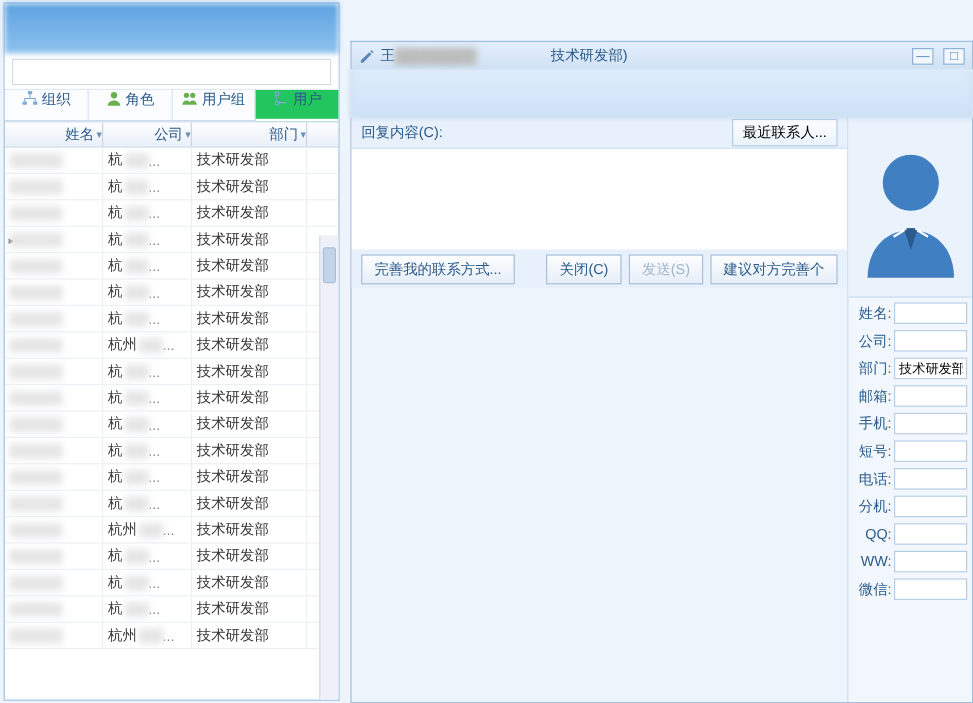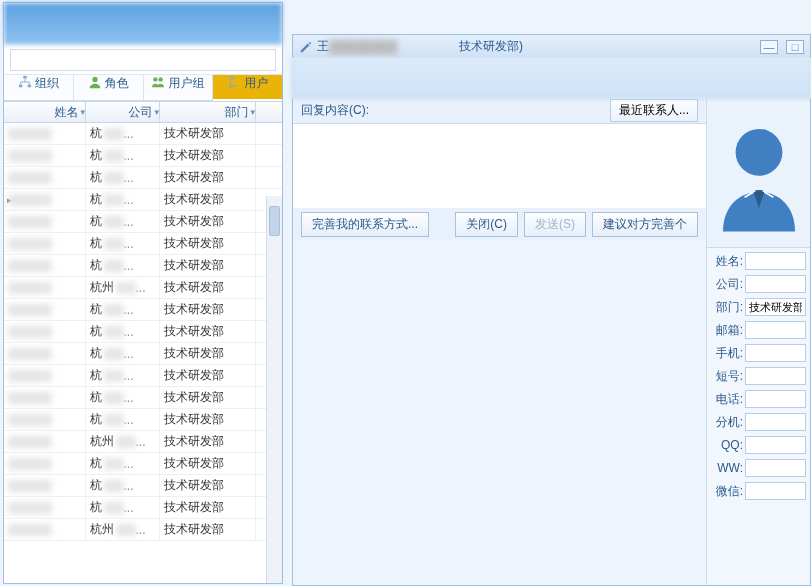--- a/index.html
+++ b/index.html
@@ -8,21 +8,21 @@
 .lp-title{height:22px;display:flex;align-items:center;padding:0 6px;background:linear-gradient(#e4eefb,#d0e2f5);border-bottom:1px solid #c8dbef}
 .lp-title .ico{width:14px;height:14px;margin-right:4px;fill:#4b83c4}
 .lp-title span{color:#3b6ea5}
 .lp-close{margin-left:auto;color:#6b8fb7;letter-spacing:2px;cursor:pointer}
 .lp-banner{height:42px;background:linear-gradient(#5ea2e0,#8dc2ef);border-bottom:1px solid #bcd4ec;filter:blur(2px)}
 .lp-search{height:30px;padding:4px 6px;background:#fff;border-bottom:1px solid #e2e8f0}
 .lp-search input{width:100%;height:22px;border:1px solid #d2dbe6;padding:2px 6px}
 .lp-tabs{height:26px;display:flex;border-bottom:1px solid #c8dbef;background:#fafcff}
 .lp-tab{flex:1;display:flex;align-items:flex-start;justify-content:center;gap:3px;border-right:1px solid #d6e3f1;cursor:pointer;color:#2b5a8b}
 .lp-tab:last-child{border-right:none}
-.lp-tab.active{background:#eab308;border-bottom:2px solid #fff;margin-bottom:-1px}
+.lp-tab.active{background:#22c55e;border-bottom:2px solid #fff;margin-bottom:-1px}
 .tab-ico{width:14px;height:14px;fill:#7fa9d6}
 .tab-ico.green{fill:#6bb04e}
 .lp-subtabs{height:24px;display:flex;border-bottom:1px solid #c8dbef}
 .sub{flex:1;display:flex;align-items:center;justify-content:center;border:1px solid #c8dbef;border-bottom:none;margin:2px 2px 0;background:linear-gradient(#f5f9fe,#e6eef9);cursor:pointer;color:#2b5a8b}
 .grid{overflow:hidden}
 .grid-head{display:flex;height:22px;background:linear-gradient(#fdfefe,#e9f0f9);border-bottom:1px solid #c8d6e6;border-top:1px solid #c8d6e6}
 .gh{display:flex;align-items:center;justify-content:flex-end;border-right:1px solid #c8d6e6;color:#2b5a8b;cursor:pointer}
 .gh.c1{width:82px}.gh.c2{width:74px}.gh.c3{width:96px}
 .gh .drop{margin-left:2px;font-size:9px;color:#6b8fb7}
 .grid-body{overflow-y:auto}

